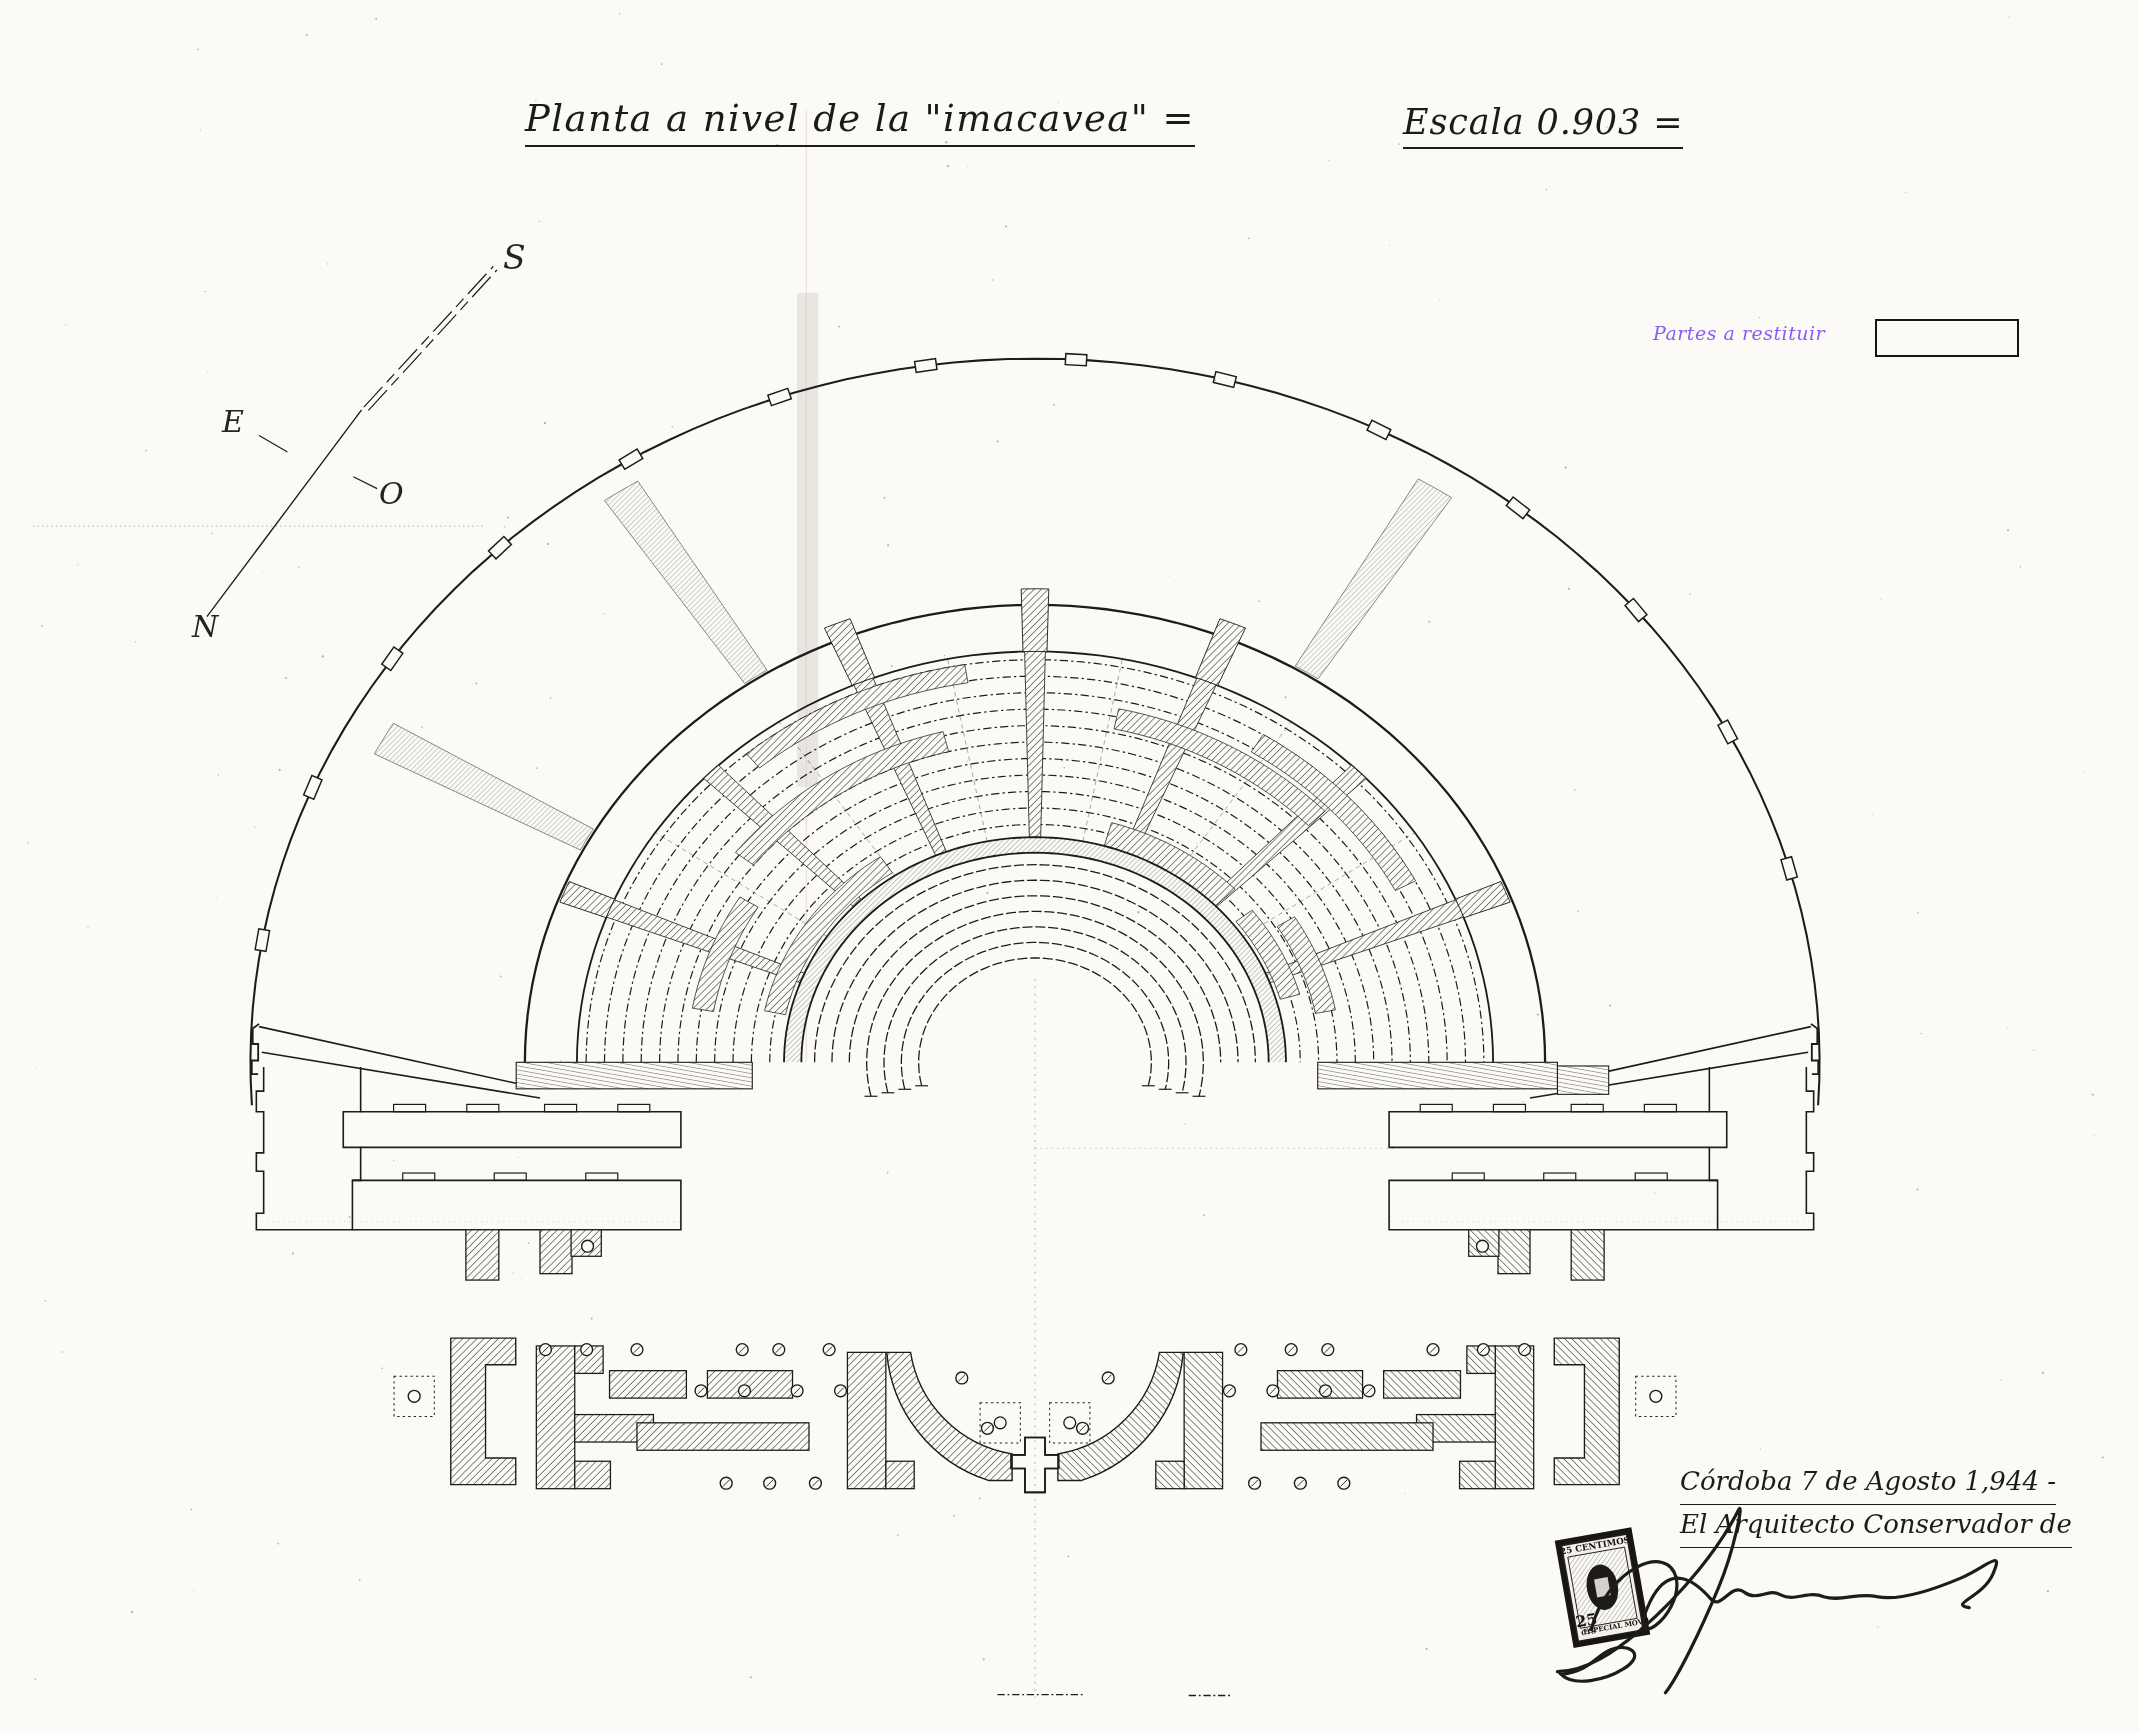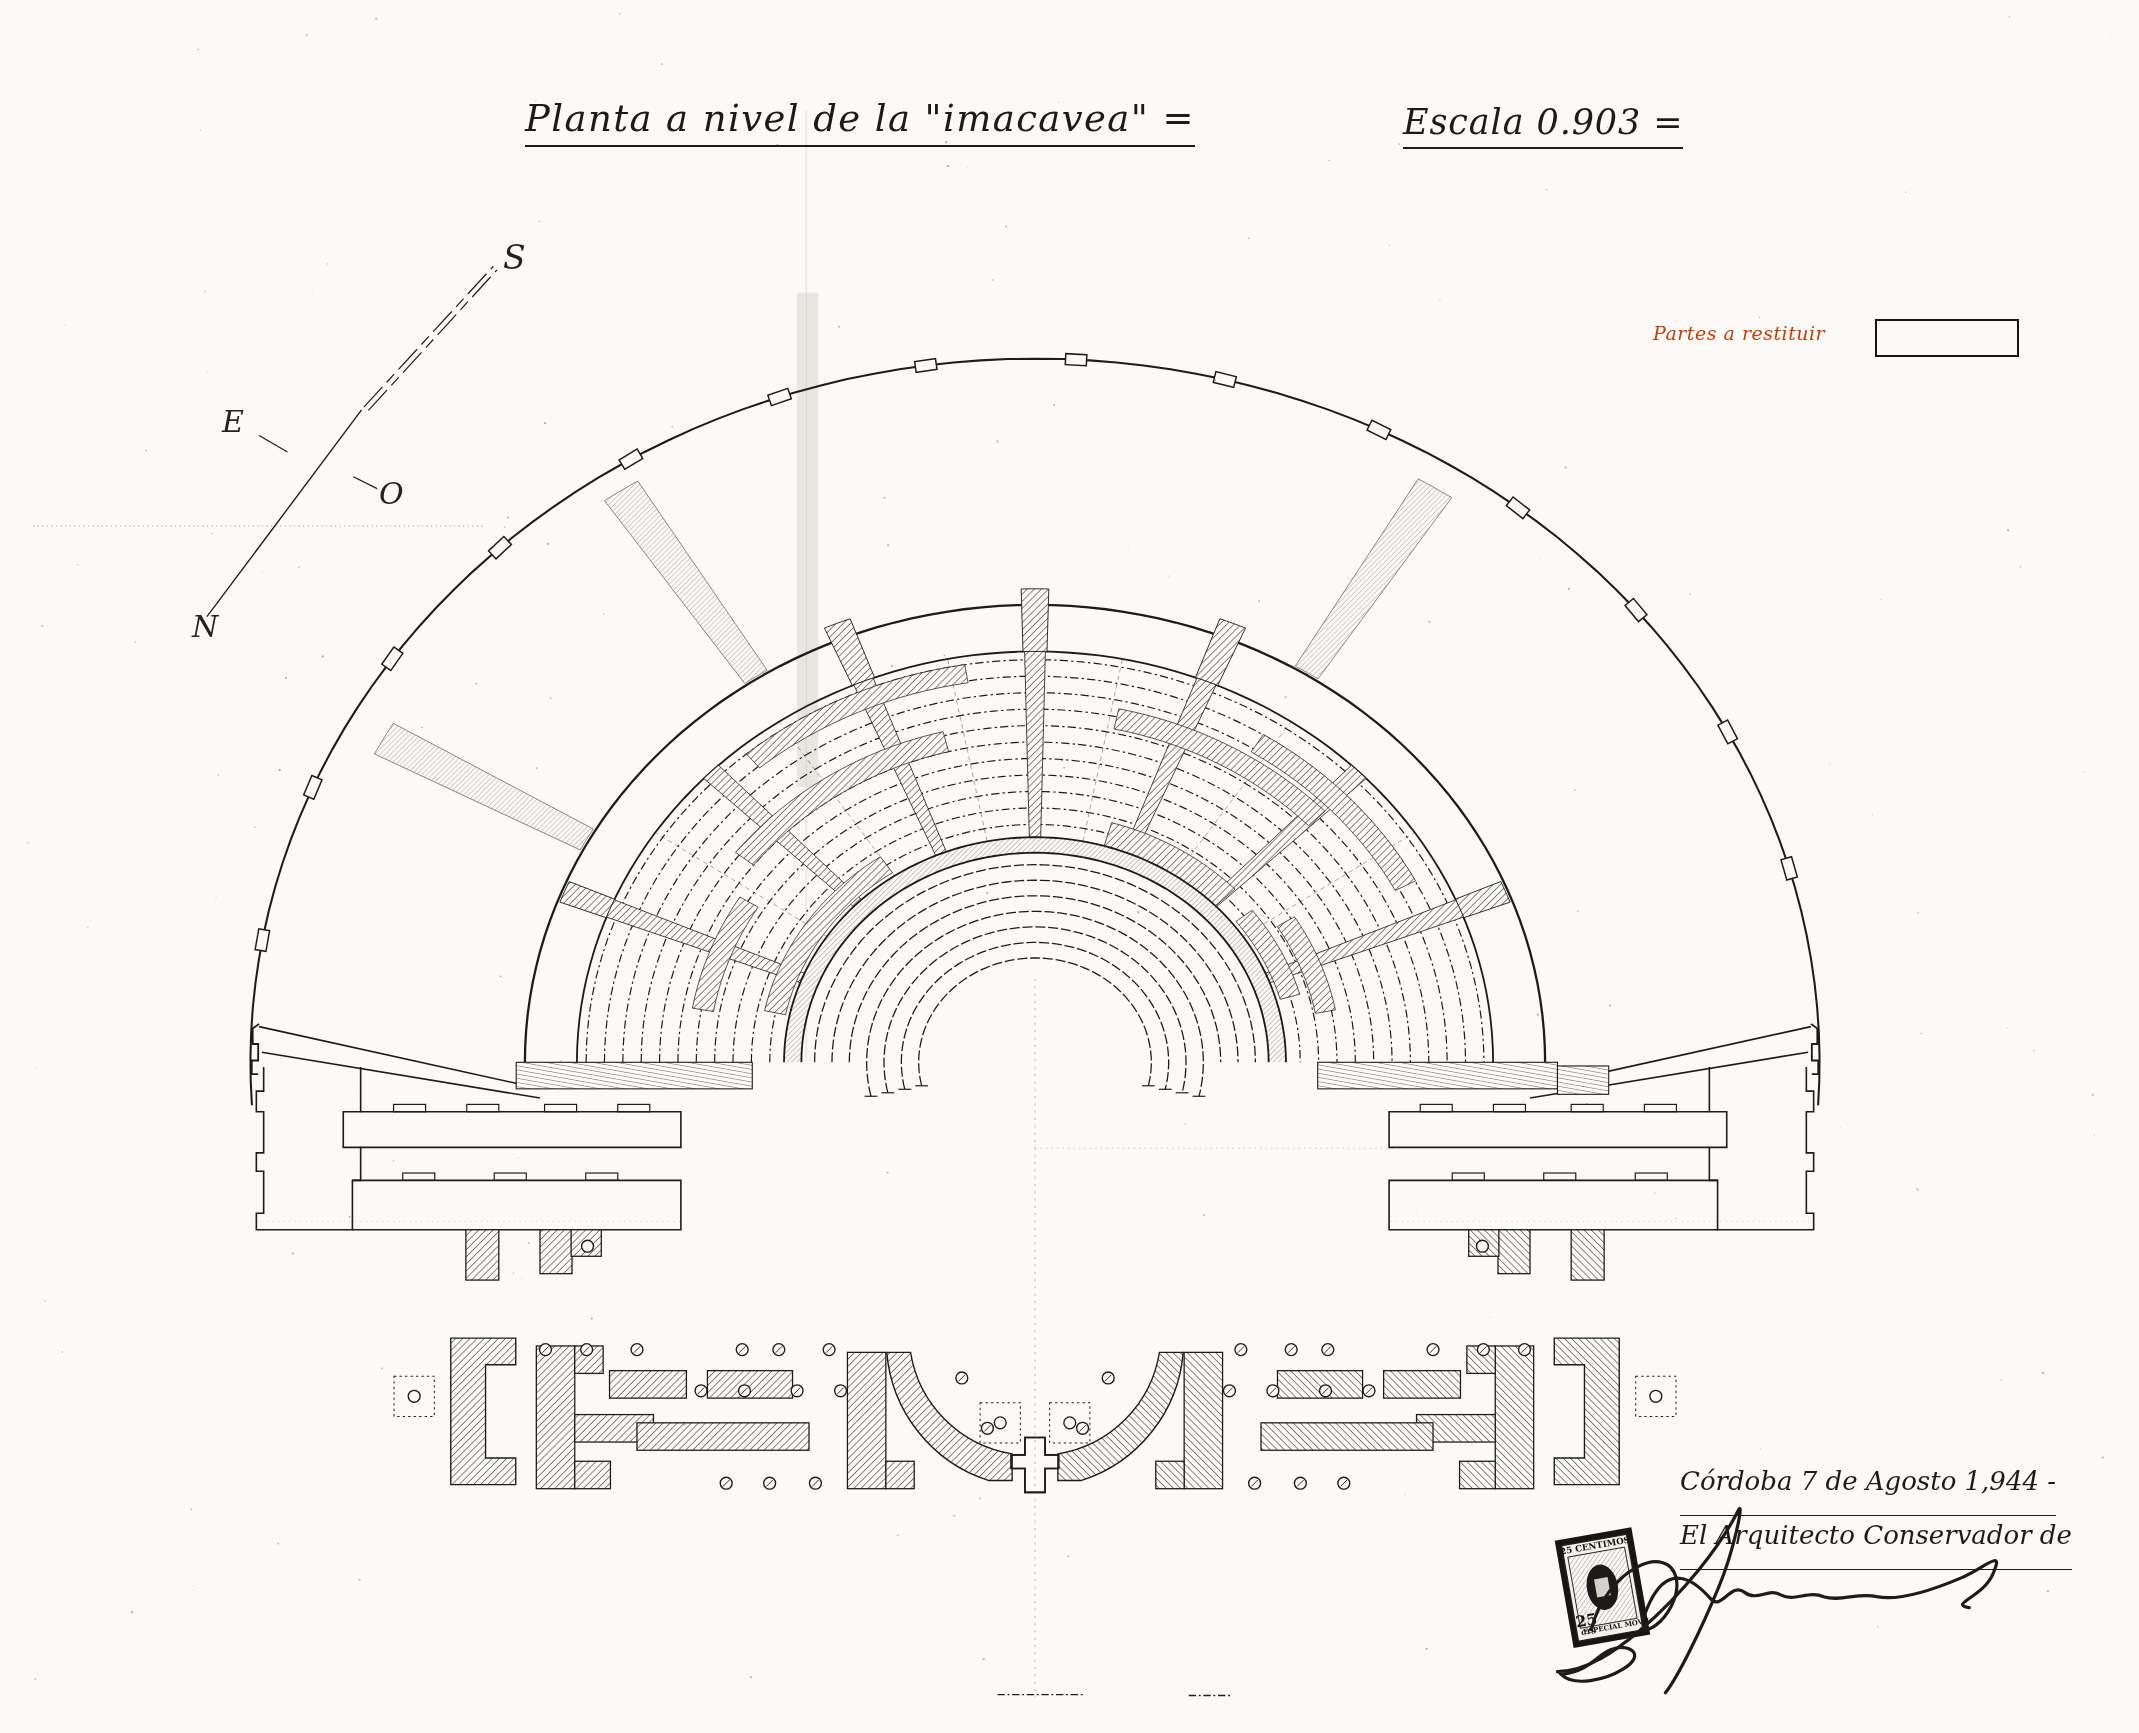--- a/index.html
+++ b/index.html
@@ -4,24 +4,24 @@
 <style>
   html,body{margin:0;padding:0;background:#e8e6e0;}
   body{width:2140px;height:1733px;position:relative;font-family:"DejaVu Serif","Liberation Serif",serif;}
   #sheet{position:absolute;inset:0;background:#fbfaf6;overflow:hidden;}
   svg{position:absolute;left:0;top:0;}
   .txt{position:absolute;color:#1c1b19;white-space:nowrap;}
   .hand{font-style:italic;font-family:"DejaVu Serif","Liberation Serif",serif;}
   .uline{border-bottom:2.3px solid #1d1c1a;padding-bottom:4.6px;}
   .title{font-size:37px;letter-spacing:1.4px;}
   .scale{font-size:35px;letter-spacing:0.9px;}
-  .legend-label{font-size:19px;color:#c2410c;letter-spacing:0.5px;}
+  .legend-label{font-size:19px;color:#8b5cf6;letter-spacing:0.5px;}
   .legend-swatch{position:absolute;border:2.3px solid #161511;background:#fbfaf6;}
   .dateline{font-size:26px;line-height:38px;}
-  .dateline span{display:inline-block;border-bottom:1.8px solid #1d1c1a;padding-bottom:15px;}
+  .dateline span{display:inline-block;border-bottom:1.8px solid #1d1c1a;padding-bottom:4px;}
   .compass-letter{font-size:30px;font-style:italic;color:#24231f;}
 </style>
 </head>
 <body>
 
 <div id="sheet">
 
   <svg id="plan-svg" width="2140" height="1733" viewBox="0 0 4677 3788">
     <defs>
       <pattern id="hA" patternUnits="userSpaceOnUse" width="11" height="11" patternTransform="rotate(45)">

